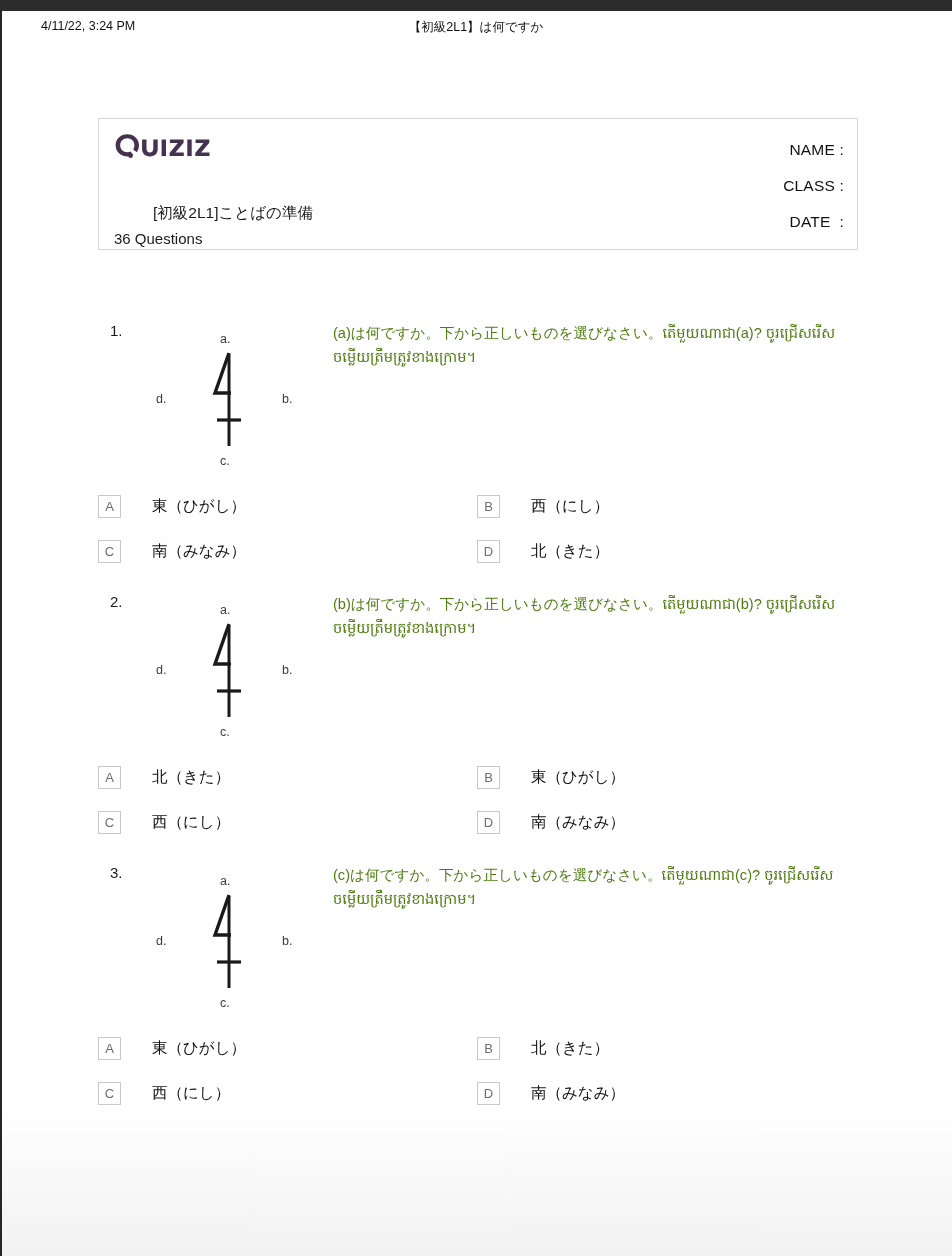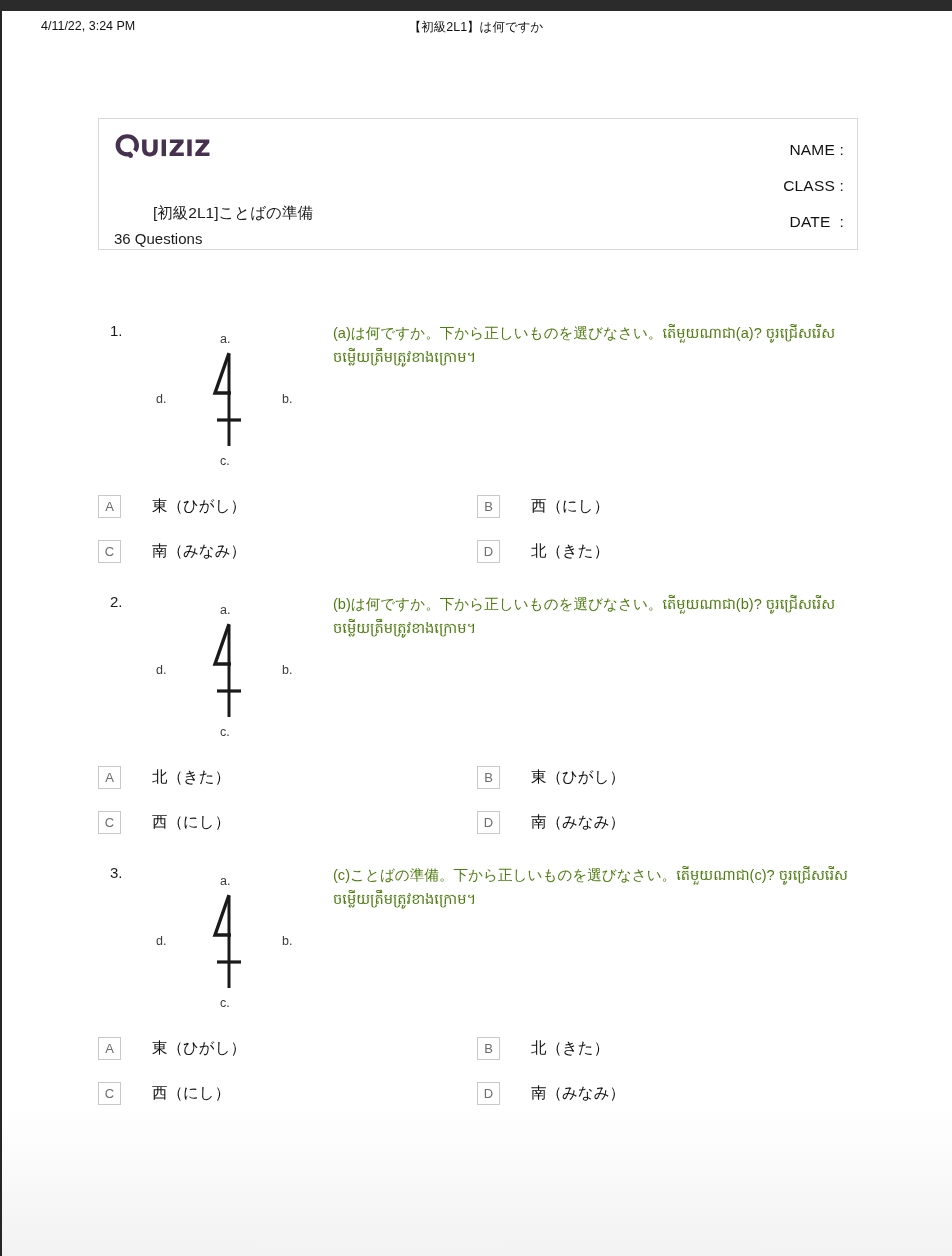--- a/index.html
+++ b/index.html
@@ -319,21 +319,21 @@
     <span class="opt-text">西（にし）</span>
   </div>
   <div class="opt opt-col-b opt-row-2">
     <span class="opt-letter">D</span>
     <span class="opt-text">南（みなみ）</span>
   </div>
 </div>
 
 <div class="question" id="q3" style="top:864px;">
   <div class="q-num">3.</div>
-  <div class="q-text">(c)ことばの準備。下から正しいものを選びなさい。តើមួយណាជា(c)? ចូរជ្រើសរើសចម្លើយត្រឹមត្រូវខាងក្រោម។</div>
+  <div class="q-text">(c)は何ですか。下から正しいものを選びなさい。តើមួយណាជា(c)? ចូរជ្រើសរើសចម្លើយត្រឹមត្រូវខាងក្រោម។</div>
   <div class="figure">
     <span class="fig-label fig-a">a.</span>
     <span class="fig-label fig-b">b.</span>
     <span class="fig-label fig-c">c.</span>
     <span class="fig-label fig-d">d.</span>
     <svg class="compass" width="46" height="104" viewBox="0 0 46 104">
       <g stroke="#1a1a1a" fill="none" stroke-linecap="butt">
         <line x1="23" y1="6" x2="23" y2="98" stroke-width="3"></line>
         <line x1="11" y1="72" x2="35" y2="72" stroke-width="3.2"></line>
         <path d="M23 5 L9 45 L25 45" stroke-width="3.4" stroke-linejoin="miter"></path>

